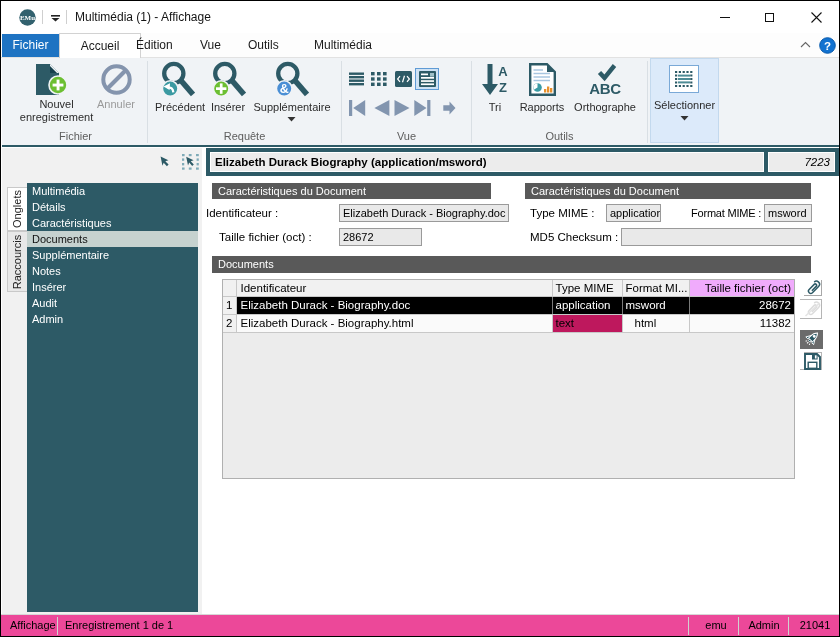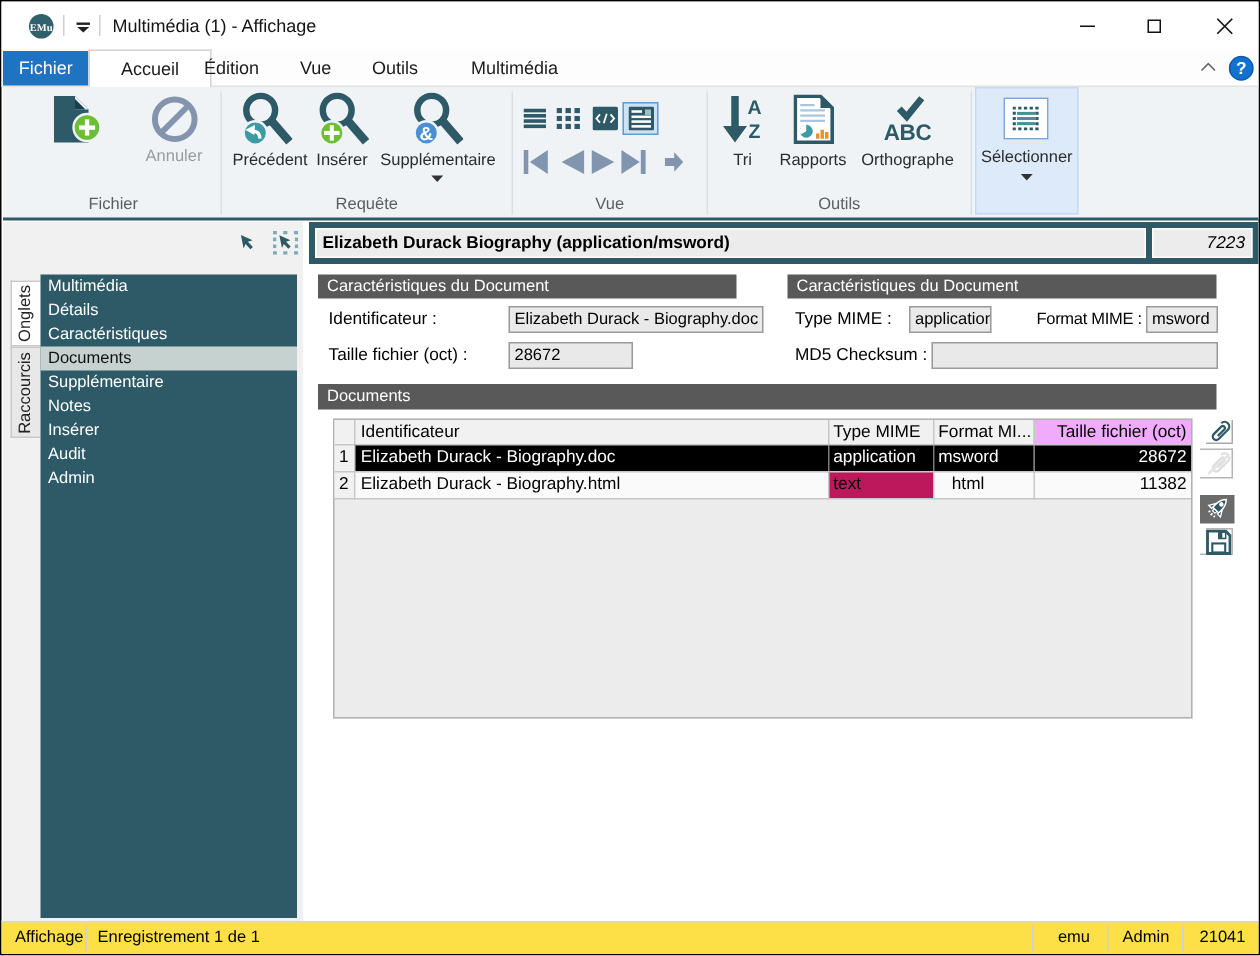--- a/index.html
+++ b/index.html
@@ -64,20 +64,21 @@
     <div class="abs" style="left:470px;top:72px;width:175px;text-align:center;font-size:11px;color:#5d5d5d;">Outils</div>
 
     <svg class="abs" style="left:33px;top:6px;" width="34" height="34" viewBox="0 0 34 34">
       <path d="M1 0 L15 0 L24 9 L24 31 L1 31 Z" fill="#2d5a66"></path>
       <path d="M15 0 L15 9 L24 9 Z" fill="#f0f3f6"></path>
       <path d="M15 2 L15 9 L22 9 Z" fill="#16404d"></path>
       <circle cx="23" cy="21" r="9" fill="#6cbf32" stroke="#f0f3f6" stroke-width="1.6"></circle>
       <rect x="17.6" y="19.6" width="10.8" height="2.9" fill="#fff"></rect>
       <rect x="21.6" y="15.6" width="2.9" height="10.8" fill="#fff"></rect>
     </svg>
+    <div class="abs" style="left:2px;top:40px;width:105px;text-align:center;font-size:11px;color:#2b2b2b;line-height:13px;">Nouvel<br>enregistrement</div>
     <svg class="abs" style="left:99px;top:6px;" width="31" height="31" viewBox="0 0 31 31">
       <circle cx="15.5" cy="15.5" r="13.2" fill="none" stroke="#8494ad" stroke-width="4"></circle>
       <line x1="6.5" y1="24.5" x2="24.5" y2="6.5" stroke="#8494ad" stroke-width="4"></line>
     </svg>
     <div class="abs" style="left:84px;top:40px;width:60px;text-align:center;font-size:11px;color:#9a9a9a;">Annuler</div>
 
     <svg class="abs" style="left:155px;top:3px;" width="38" height="38" viewBox="0 0 38 38">
       <circle cx="16.8" cy="12.5" r="9.6" fill="none" stroke="#2d5a66" stroke-width="4.3"></circle>
       <line x1="23.5" y1="19" x2="36" y2="33.5" stroke="#2d5a66" stroke-width="5.6"></line>
       <circle cx="13.2" cy="27.6" r="7.8" fill="#3b9aa2" stroke="#f0f3f6" stroke-width="1.6"></circle>
@@ -261,21 +262,21 @@
     </div>
   </div>
 
   <div class="abs" style="left:201px;top:147px;width:637px;height:466px;background:#fff;">
 
     <div class="abs" style="left:4px;top:0px;width:633px;height:28px;background:#2d5a66;"></div>
     <div class="abs" style="left:8px;top:4px;width:554px;height:20px;background:#ececec;border:1px solid #fff;line-height:18px;font-size:11.5px;font-weight:bold;color:#000;padding-left:4px;">Elizabeth Durack Biography (application/msword)</div>
     <div class="abs" style="left:566px;top:4px;width:67px;height:20px;background:#ececec;border:1px solid #fff;line-height:18px;font-size:11.5px;color:#000;text-align:right;padding-right:4px;font-style:italic;">7223</div>
 
     <div class="abs" style="left:10px;top:35px;width:279px;height:16px;background:#595959;color:#fff;font-size:11px;line-height:16px;padding-left:6px;">Caractéristiques du Document</div>
-    <div class="abs" style="left:17px;top:59px;font-size:11.5px;color:#000;text-align:right;">Identificateur :</div>
+    <div class="abs" style="left:4px;top:59px;font-size:11.5px;color:#000;text-align:right;">Identificateur :</div>
     <div class="abs" style="left:137px;top:56px;width:170px;height:18px;background:#e9e9e9;border:1px solid #9a9a9a;font-size:11px;line-height:16px;padding-left:3px;white-space:nowrap;overflow:hidden;">Elizabeth Durack - Biography.doc</div>
     <div class="abs" style="left:17px;top:83px;font-size:11.5px;color:#000;">Taille fichier (oct) :</div>
     <div class="abs" style="left:137px;top:80px;width:83px;height:18px;background:#e9e9e9;border:1px solid #9a9a9a;font-size:11px;line-height:16px;padding-left:3px;">28672</div>
 
     <div class="abs" style="left:323px;top:35px;width:286px;height:16px;background:#595959;color:#fff;font-size:11px;line-height:16px;padding-left:6px;">Caractéristiques du Document</div>
     <div class="abs" style="left:328px;top:59px;font-size:11.5px;color:#000;">Type MIME :</div>
     <div class="abs" style="left:404px;top:56px;width:55px;height:18px;background:#e9e9e9;border:1px solid #9a9a9a;font-size:11px;line-height:16px;padding-left:3px;overflow:hidden;">application</div>
     <div class="abs" style="left:489px;top:59px;font-size:11px;color:#000;letter-spacing:-0.2px;">Format MIME :</div>
     <div class="abs" style="left:562px;top:56px;width:48px;height:18px;background:#e9e9e9;border:1px solid #9a9a9a;font-size:11px;line-height:16px;padding-left:3px;">msword</div>
     <div class="abs" style="left:328px;top:83px;font-size:11.5px;color:#000;">MD5 Checksum :</div>
@@ -349,21 +350,21 @@
     <div class="abs" style="left:619px;top:204px;width:1px;height:17px;background:#b5b5b5;"></div>
     <div class="abs" style="left:598px;top:221px;width:22px;height:1px;background:#b5b5b5;"></div>
     <svg class="abs" style="left:602px;top:205px;" width="17" height="17" viewBox="0 0 17 17">
       <path d="M1 1 L13 1 L16 4 L16 16 L1 16 Z" fill="none" stroke="#2d5a66" stroke-width="1.9"></path>
       <rect x="8" y="1.5" width="5.6" height="5" fill="#2d5a66"></rect>
       <rect x="10.9" y="2.3" width="1.7" height="3.2" fill="#fff"></rect>
       <rect x="4.2" y="9.3" width="8.6" height="6" fill="none" stroke="#2d5a66" stroke-width="1.4"></rect>
     </svg>
   </div>
 
-  <div class="abs" style="left:0;top:613px;width:838px;height:22px;background:#fde047;border-top:1px solid #d7d7d7;font-size:11px;color:#000;">
+  <div class="abs" style="left:0;top:613px;width:838px;height:22px;background:#ec4899;border-top:1px solid #d7d7d7;font-size:11px;color:#000;">
     <div class="abs" style="left:9px;top:4px;">Affichage</div>
     <div class="abs" style="left:56px;top:2px;width:1px;height:18px;background:#d0d0d0;"></div>
     <div class="abs" style="left:64px;top:4px;">Enregistrement 1 de 1</div>
     <div class="abs" style="left:687px;top:2px;width:1px;height:18px;background:#d0d0d0;"></div>
     <div class="abs" style="left:700px;top:4px;width:30px;text-align:center;">emu</div>
     <div class="abs" style="left:737px;top:2px;width:1px;height:18px;background:#d0d0d0;"></div>
     <div class="abs" style="left:745px;top:4px;width:36px;text-align:center;">Admin</div>
     <div class="abs" style="left:787px;top:2px;width:1px;height:18px;background:#d0d0d0;"></div>
     <div class="abs" style="left:794px;top:4px;width:40px;text-align:center;">21041</div>
   </div>

